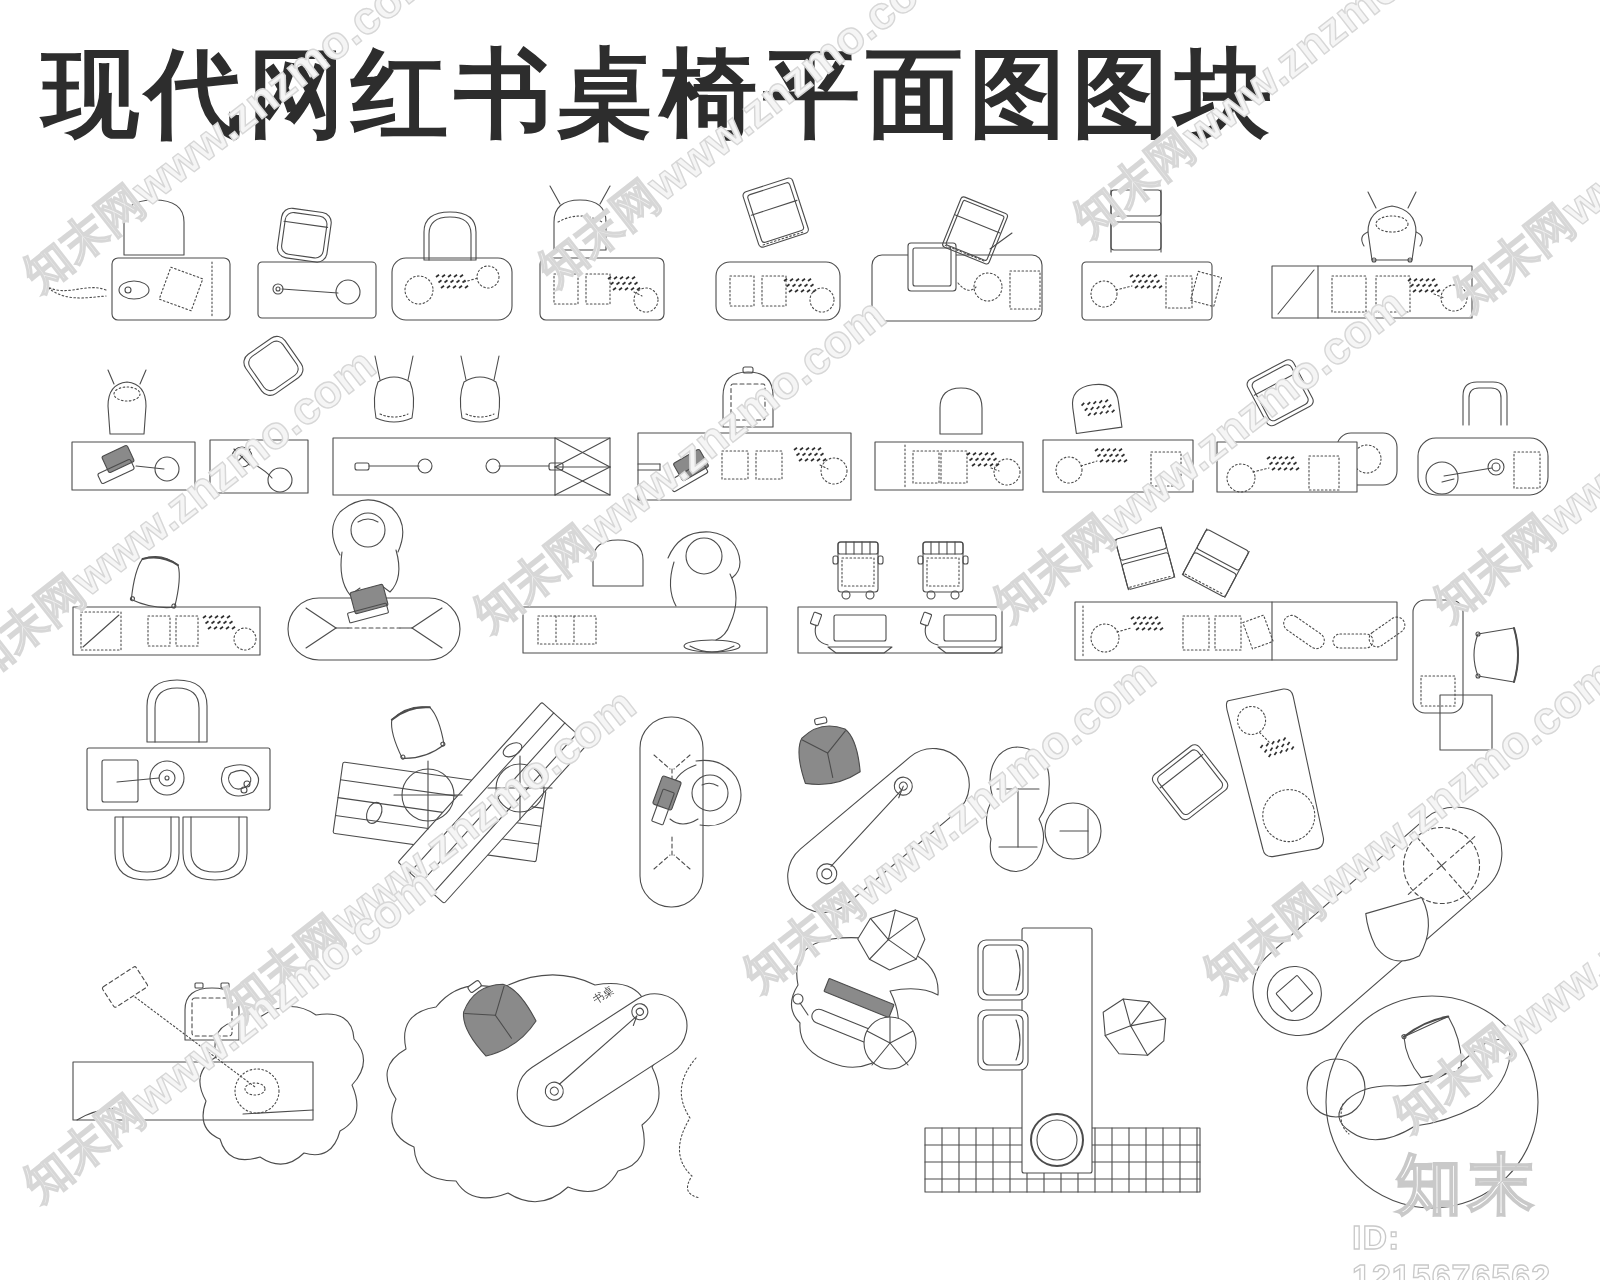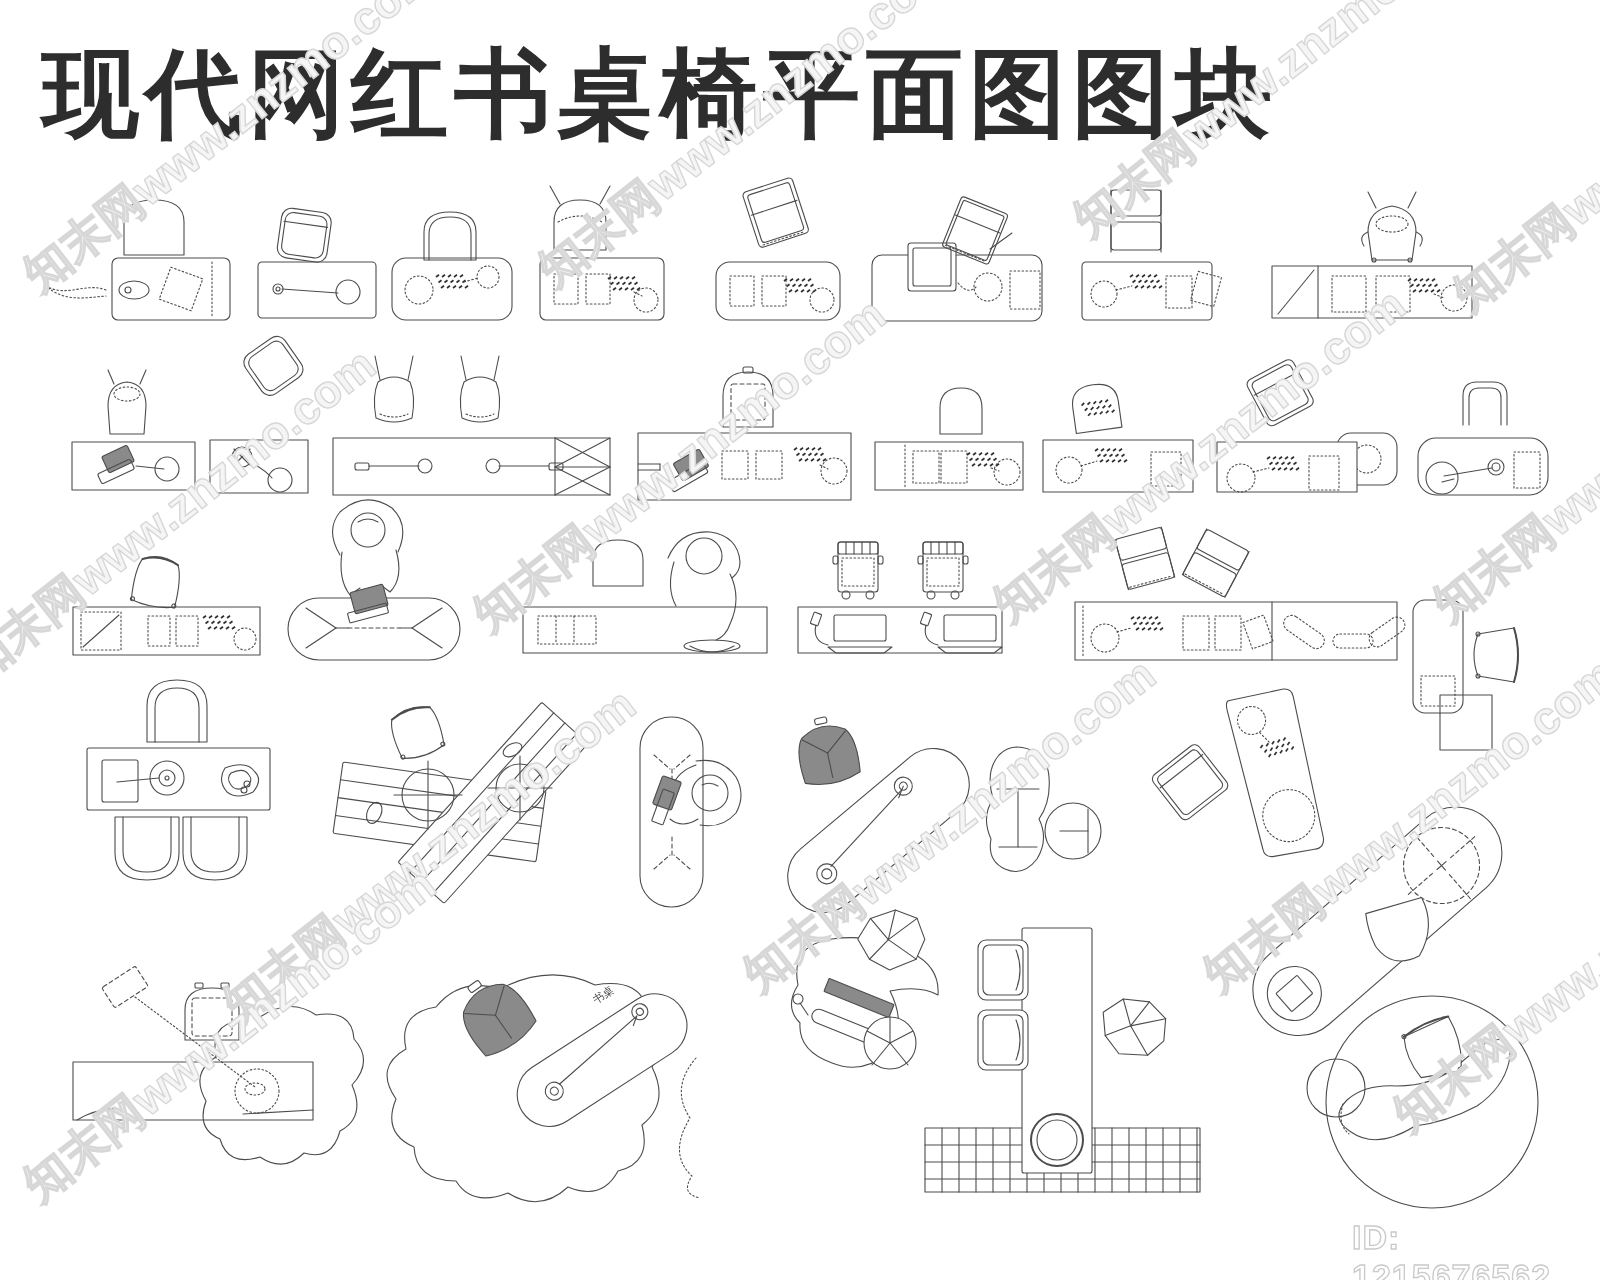--- a/index.html
+++ b/index.html
@@ -855,14 +855,15 @@
       <div class="wm" style="left: -30px; top: 640px;">知末网www.znzmo.com</div>
       <div class="wm" style="left: 480px; top: 590px;">知末网www.znzmo.com</div>
       <div class="wm" style="left: 1000px; top: 580px;">知末网www.znzmo.com</div>
       <div class="wm" style="left: 1440px; top: 580px;">知末网www.znzmo.com</div>
       <div class="wm" style="left: 230px; top: 980px;">知末网www.znzmo.com</div>
       <div class="wm" style="left: 750px; top: 950px;">知末网www.znzmo.com</div>
       <div class="wm" style="left: 1210px; top: 950px;">知末网www.znzmo.com</div>
       <div class="wm" style="left: 30px; top: 1160px;">知末网www.znzmo.com</div>
       <div class="wm" style="left: 1400px; top: 1090px;">知末网www.znzmo.com</div>
     </div>
+  <div class="brand">知末</div>
   <div class="idline">ID: 1215676562</div>
 </div>
 
 </body></html>

